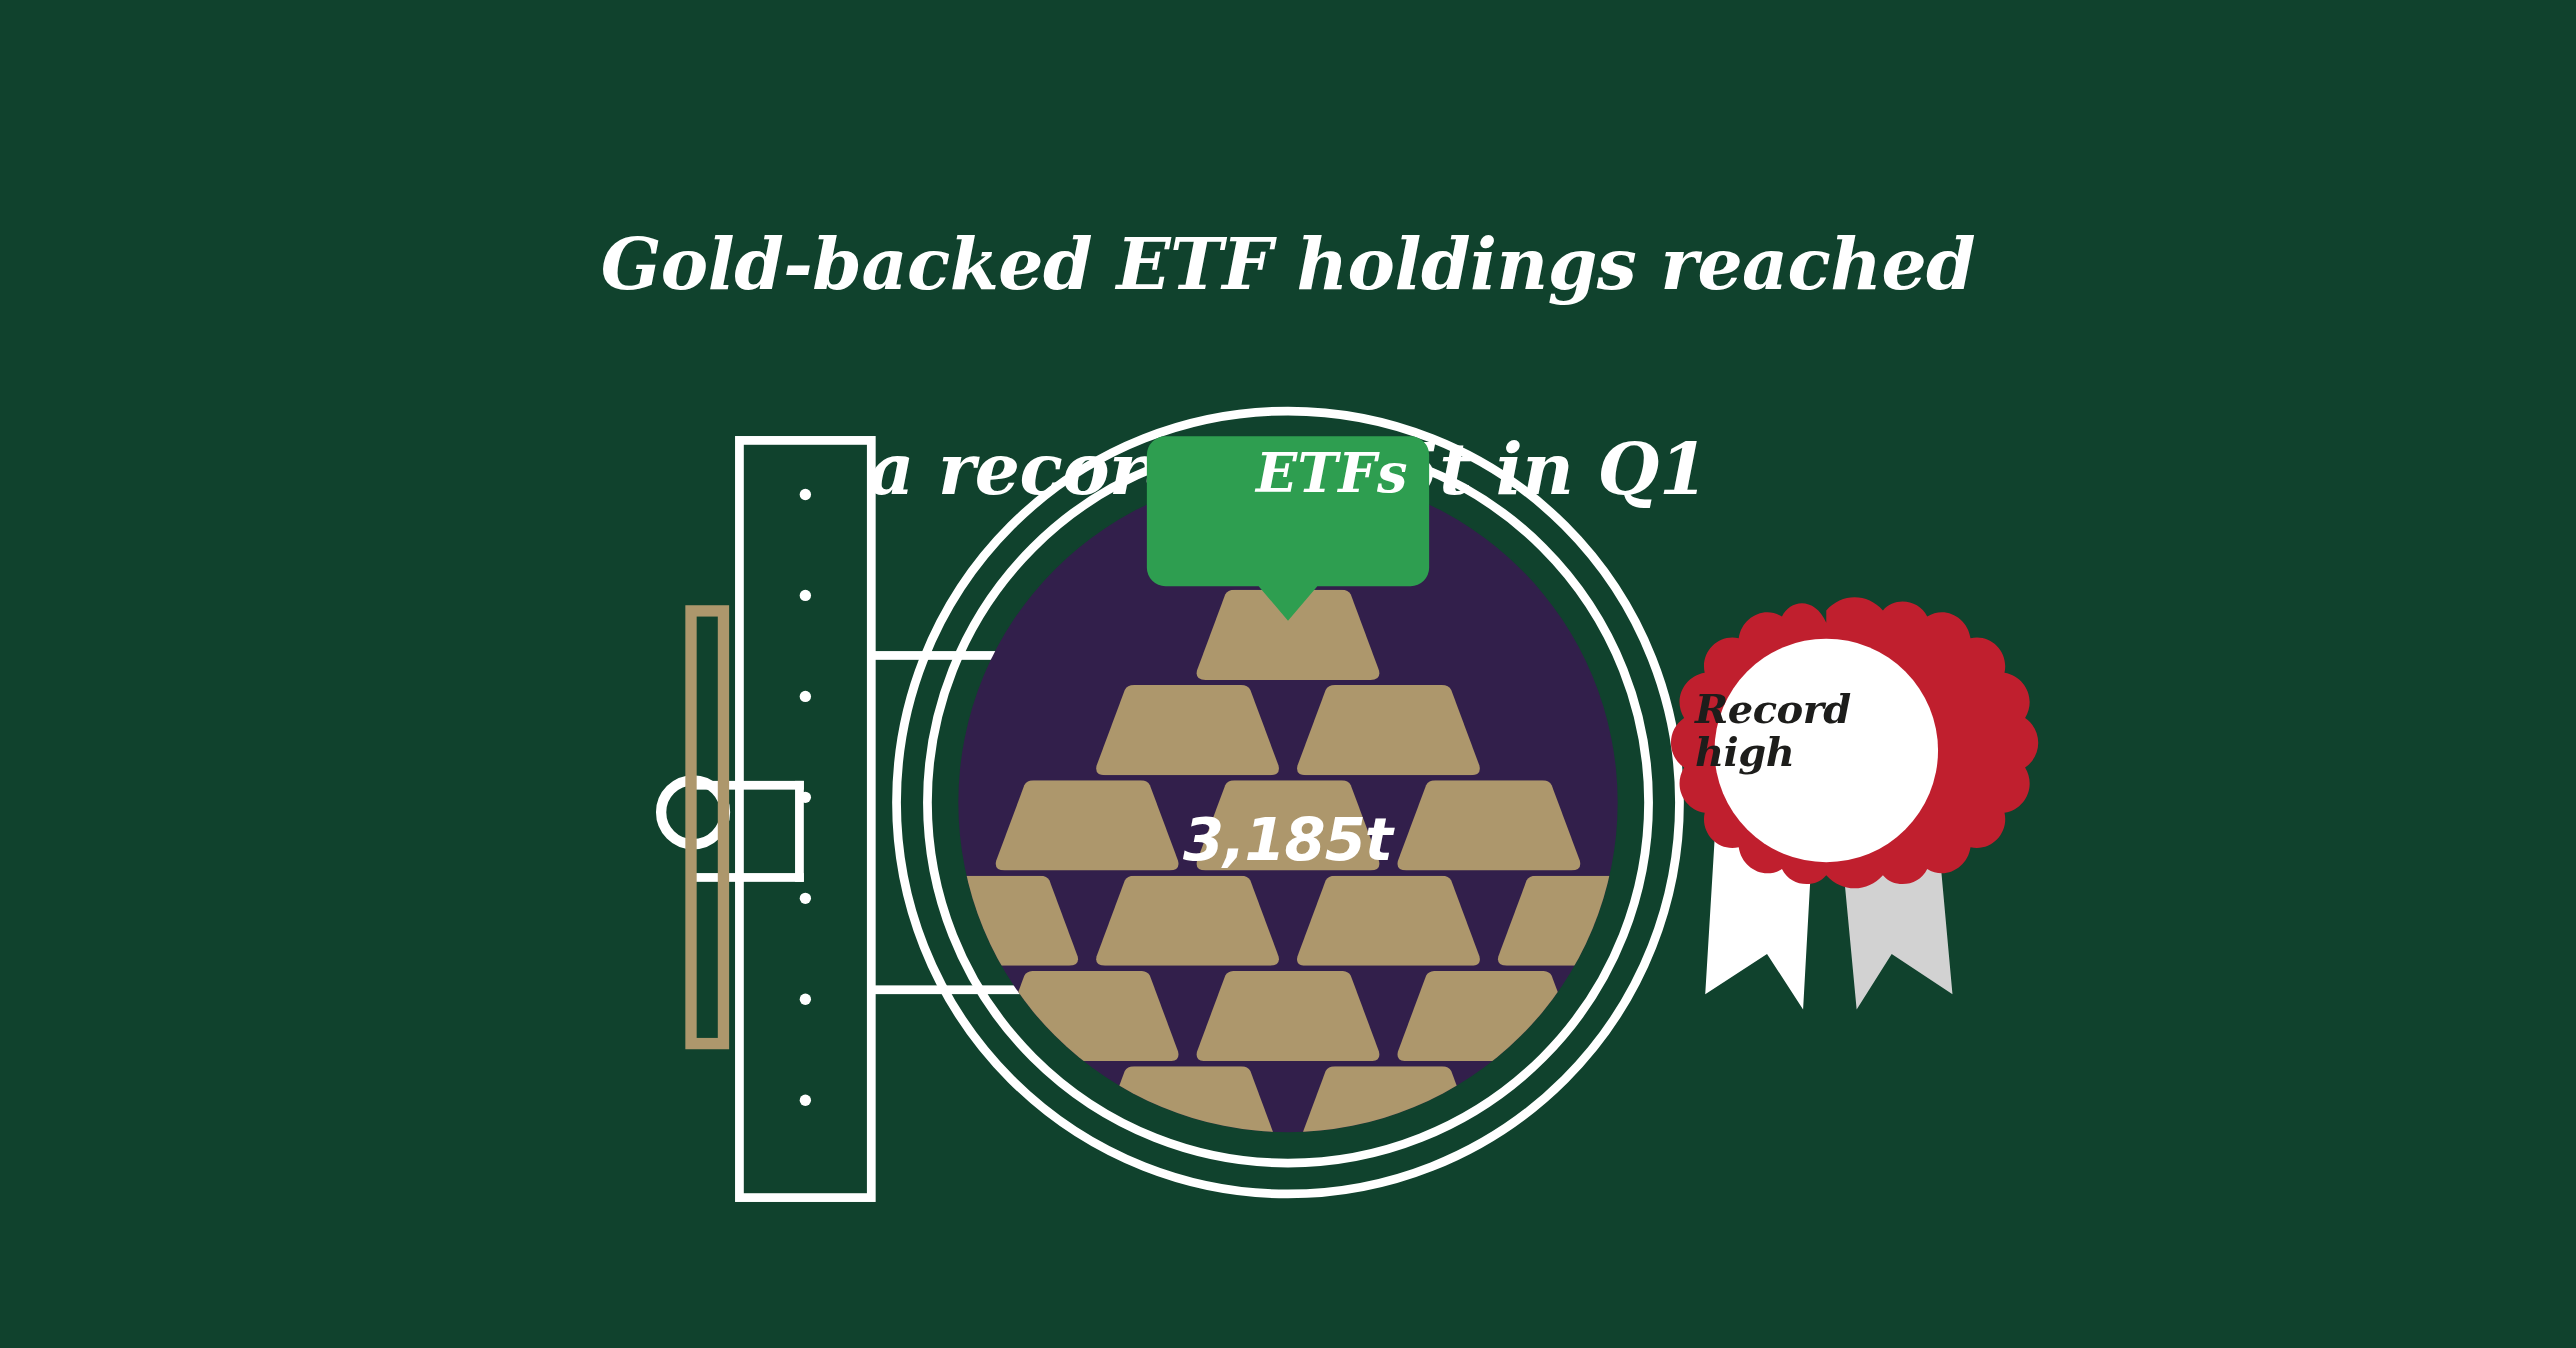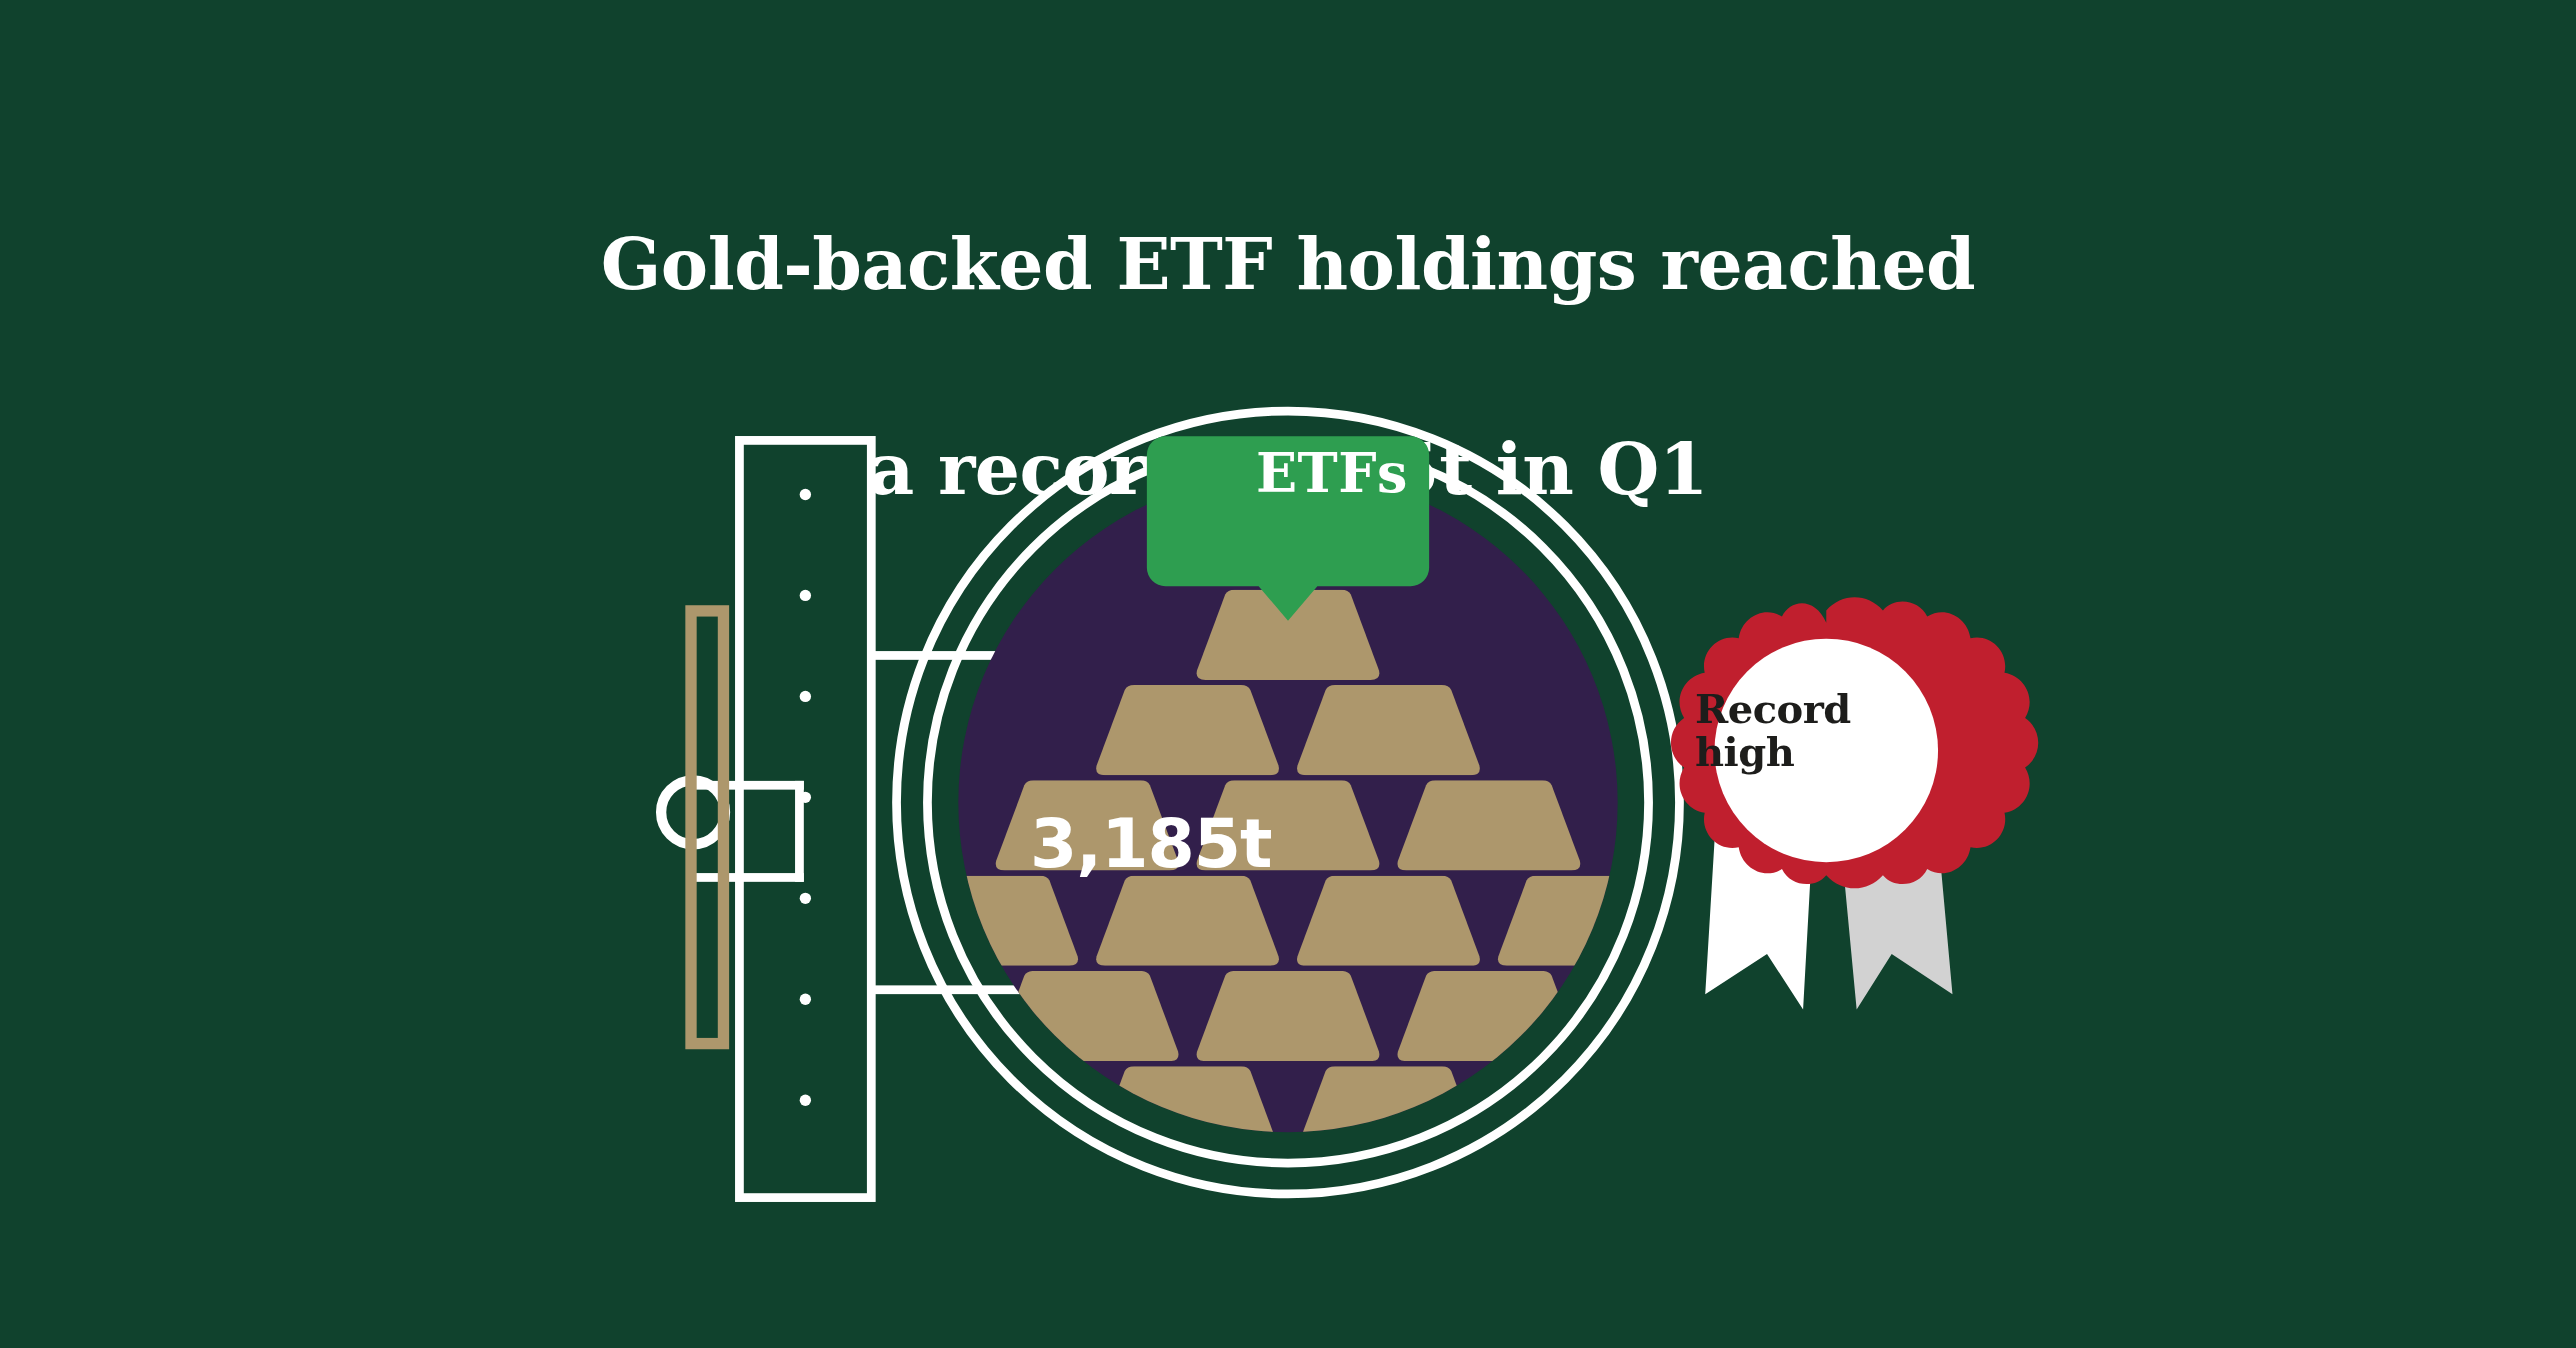--- a/index.html
+++ b/index.html
@@ -7,20 +7,21 @@
     margin: 0;
     padding: 0;
     background: #10422d;
   }
   #stage {
     position: relative;
     width: 2576px;
     height: 1348px;
     overflow: hidden;
     font-family: "Liberation Serif", "DejaVu Serif", serif;
+    font-style: italic;
   }
   .bg {
     position: absolute;
     inset: 0;
     background: var(--bg, #10422d);
   }
   
   .title {
     position: absolute;
     left: 0;
@@ -63,25 +64,25 @@
     font-weight: 700;
     font-size: 54px;
     letter-spacing: 0.5px;
     line-height: 1;
   }
   .tonnage {
     position: absolute;
     left: 1030px;
     top: 810px;
     width: 515px;
-    text-align: left;
+    text-align: center;
     color: #ffffff;
     font-family: "DejaVu Sans", "Liberation Sans", sans-serif;
     font-weight: 700;
-    font-size: 68px;
+    font-size: 59px;
     letter-spacing: -1px;
     line-height: 1;
   }
   .rosette-text {
     position: absolute;
     left: 1695px;
     top: 688px;
     width: 258px;
     text-align: left;
     color: #1d1d1b;

